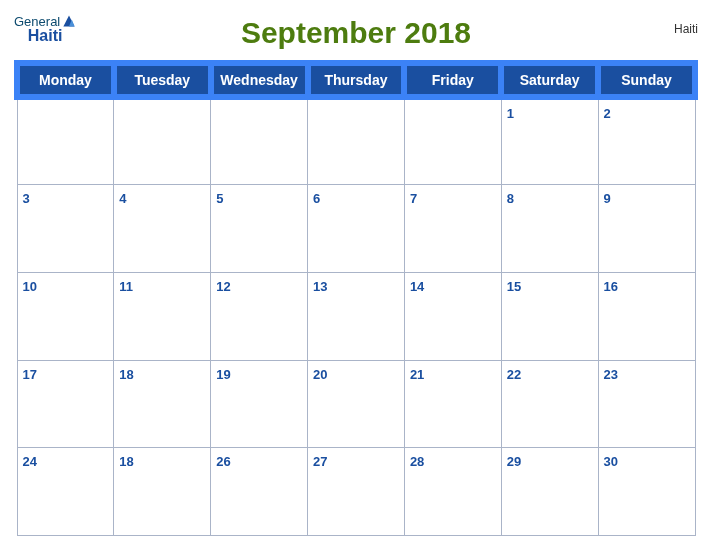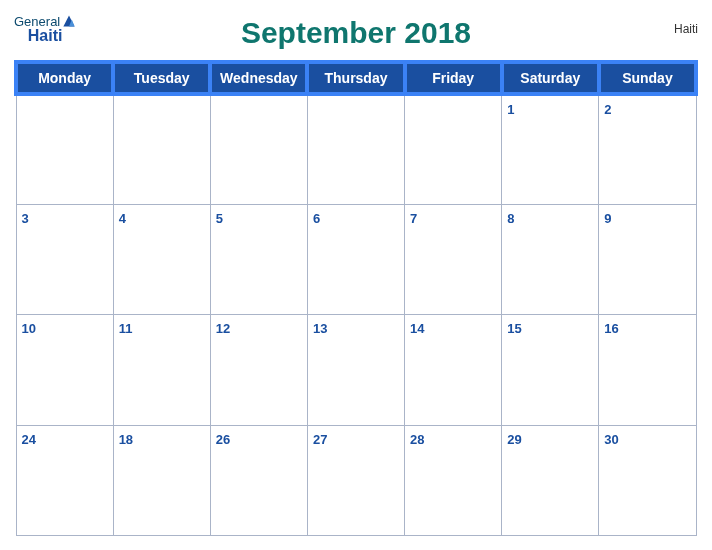--- a/index.html
+++ b/index.html
@@ -48,21 +48,21 @@
       height: 14px;
       display: inline-block;
       margin-left: 2px;
     }
     .logo-row {
       display: flex;
       align-items: center;
     }
     .title {
       font-size: 30px;
-      color: #0f766e;
+      color: #4d7c0f;
       font-weight: bold;
       text-align: center;
     }
     .country {
       position: absolute;
       right: 0;
       top: 12px;
       font-size: 12px;
       color: #333;
     }
@@ -71,21 +71,21 @@
       flex: 1;
       border-collapse: collapse;
     }
     .calendar-table th {
       background-color: #1a4fa0;
       color: #fff;
       font-size: 14px;
       font-weight: bold;
       text-align: center;
       padding: 6px 2px;
-      border: 4px solid #3b82f6;
+      border: 6px solid #3b82f6;
     }
     .calendar-table td {
       border: 1px solid #aab4c8;
       vertical-align: top;
       padding: 4px 5px;
       height: 72px;
       width: calc(100% / 7);
     }
     .day-number {
       font-size: 13px;
@@ -151,20 +151,29 @@
         <tr>
           <td><span class="day-number">10</span></td>
           <td><span class="day-number">11</span></td>
           <td><span class="day-number">12</span></td>
           <td><span class="day-number">13</span></td>
           <td><span class="day-number">14</span></td>
           <td><span class="day-number">15</span></td>
           <td><span class="day-number">16</span></td>
         </tr>
         <tr>
+          <td><span class="day-number">17</span></td>
+          <td><span class="day-number">18</span></td>
+          <td><span class="day-number">19</span></td>
+          <td><span class="day-number">20</span></td>
+          <td><span class="day-number">21</span></td>
+          <td><span class="day-number">22</span></td>
+          <td><span class="day-number">23</span></td>
+        </tr>
+        <tr>
           <td><span class="day-number">24</span></td>
           <td><span class="day-number">18</span></td>
           <td><span class="day-number">26</span></td>
           <td><span class="day-number">27</span></td>
           <td><span class="day-number">28</span></td>
           <td><span class="day-number">29</span></td>
           <td><span class="day-number">30</span></td>
         </tr>
       </tbody>
   </table>

